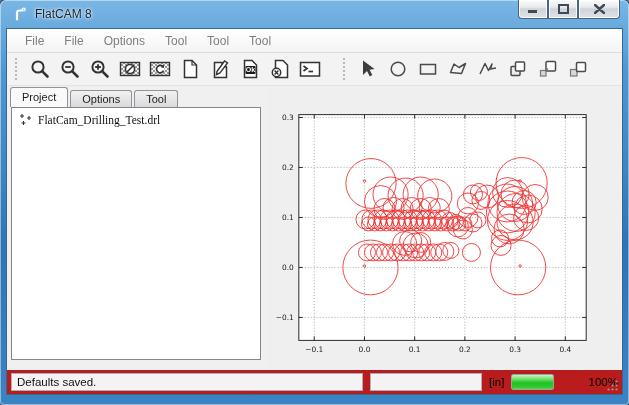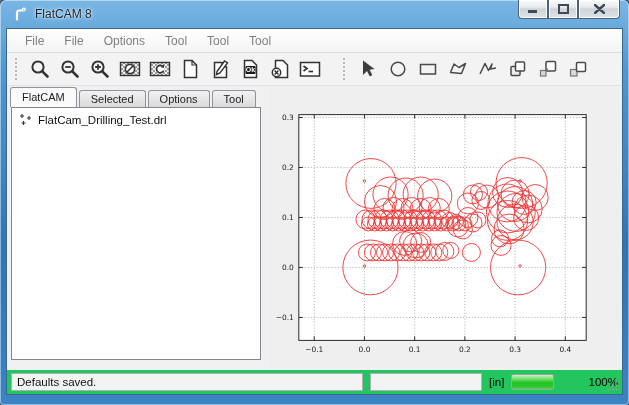--- a/index.html
+++ b/index.html
@@ -62,38 +62,38 @@
   .tabbar{ height:21px; flex:0 0 21px; display:flex; align-items:flex-end; padding:2px 0 0 3px; gap:2px; }
   .tab{
     font-size:11px; color:#222; padding:2px 11px 3px;
     border:1px solid #8f939b; border-bottom:none; border-radius:3px 3px 0 0;
     background:linear-gradient(180deg,#f2f2f2,#dadada);
     height:17px; line-height:12px;
   }
   .tab.active{ background:#fafafa; height:20px; line-height:15px; z-index:2; }
   .tree-panel{
     flex:1; background:#fff; border:1px solid #82878f;
-    margin:0 4px 10px 4px; padding:5px 2px; overflow:hidden;
+    margin:0 4px 10px 4px; padding:5px 2px; overflow:hidden;font-family:Liberation Serif, serif;
   }
   .tree-item{ display:flex; align-items:center; gap:6px; padding-left:5px; font-size:11.5px; color:#101010; }
   .tree-item svg{ flex:0 0 auto; }
 
   
   .plot-panel{ flex:1; margin:2px 2px 2px 2px; background:#efefef; position:relative; }
   .plot-panel svg{ display:block; width:100%; height:100%; }
   .axes-bg{ fill:#ffffff; stroke:none; }
   .grid{ stroke:#a9a9a9; stroke-width:1; stroke-dasharray:1 2; }
   .frame{ fill:none; stroke:#2a2a2a; stroke-width:1; }
   .tick{ stroke:#2a2a2a; stroke-width:1; }
   .ticklabel{ font-family:"DejaVu Sans",sans-serif; font-size:7.5px; fill:#1c1c1c; }
   .hole{ fill:none; stroke:#ee3434; stroke-width:0.9; }
 
   
   .statusbar{
-    height:24px; flex:0 0 24px; background:#22c55e;
+    height:24px; flex:0 0 24px; background:#b91c1c;
     display:flex; align-items:center; padding:0 4px; gap:7px; position:relative;
   }
   .spanel{
     height:18px; border:1px solid #aab0b6; background:#f3f3f3;
     font-size:11.5px; color:#111; line-height:16px; padding:0 5px;
     overflow:hidden; white-space:nowrap;
   }
   .spanel.msg{ width:352px; flex:0 0 352px; }
   .spanel.aux{ width:112px; flex:0 0 112px; }
   .units{ font-size:11.5px; color:#000; }
@@ -279,22 +279,21 @@
           <rect x="3.5" y="11.5" width="6.5" height="6.5" fill="#d8d8d8" stroke="#777" stroke-width="1.2"></rect>
           <rect x="9.5" y="4.5" width="9" height="9" rx="1" fill="#fff" stroke="#4a4a4a" stroke-width="1.5"></rect>
         </svg>
       </button>
     </div>
 
     <div class="main">
 
       <div class="left-col">
         <div class="tabbar">
-          <span class="tab active">FlatCAM</span>
-          <span class="tab">Selected</span>
+          <span class="tab active">Project</span>
           <span class="tab">Options</span>
           <span class="tab">Tool</span>
         </div>
         <div class="tree-panel">
           <div class="tree-item">
             <svg width="13" height="13" viewBox="0 0 13 13">
               <path d="M3 1 V5 M1 3 H5" stroke="#333" stroke-width="1.1"></path>
               <path d="M10 3 V7 M8 5 H12" stroke="#333" stroke-width="1.1"></path>
               <path d="M4.5 8 V12 M2.5 10 H6.5" stroke="#333" stroke-width="1.1"></path>
             </svg>

